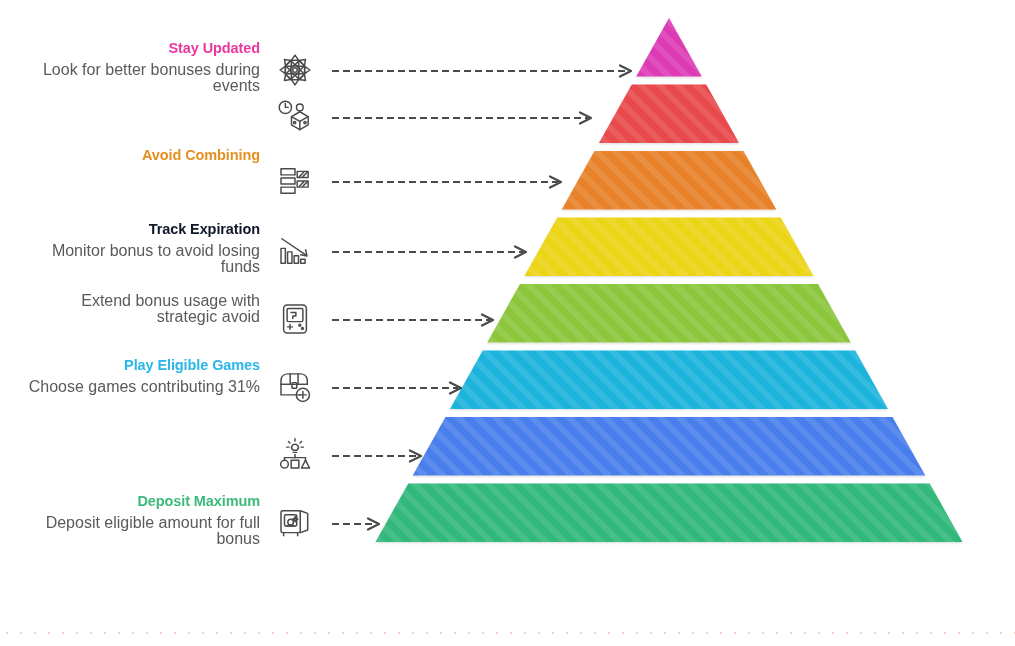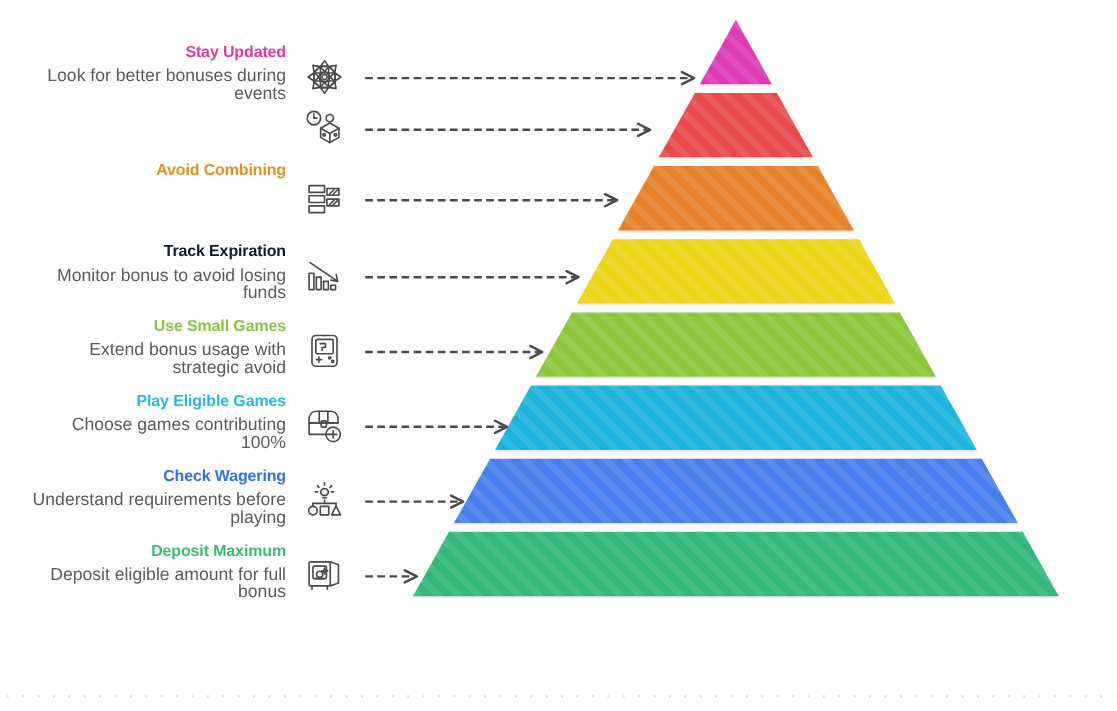--- a/index.html
+++ b/index.html
@@ -257,21 +257,20 @@
     <div class="arrow" style="left:332px; top:26px; width:205px;">
       <svg viewBox="0 0 205 12" width="205" height="12">
         <line x1="0" y1="6" x2="191" y2="6" stroke="#4a4a4a" stroke-width="2.2" stroke-dasharray="7 4"></line>
         <polyline points="183,0.5 194,6 183,11.5" fill="none" stroke="#4a4a4a" stroke-width="2.2" stroke-linecap="round" stroke-linejoin="round"></polyline>
       </svg>
     </div>
   </div>
 
   <div class="row" style="top:288px;">
     <div class="labels">
-      <div class="row-title" style="color: rgb(139, 195, 74);">Use Small Games</div>
       <div class="row-desc">Extend bonus usage with strategic avoid</div>
     </div>
     <div class="icon-box" style="top:8px;">
       <svg viewBox="0 0 48 48">
         <rect x="11" y="8" width="26" height="32" rx="4"></rect>
         <rect x="15" y="12" width="18" height="15" rx="1.5"></rect>
         <path d="M 19.5,16.5 L 25,16.5 L 25,20.5 L 21.5,20.5 L 21.5,23.5"></path>
         <line x1="15.5" y1="33" x2="21" y2="33"></line>
         <line x1="18.25" y1="30.3" x2="18.25" y2="35.7"></line>
         <circle cx="29.5" cy="31.2" r="1.1"></circle>
@@ -282,21 +281,21 @@
       <svg viewBox="0 0 172 12" width="172" height="12">
         <line x1="0" y1="6" x2="158" y2="6" stroke="#4a4a4a" stroke-width="2.2" stroke-dasharray="7 4"></line>
         <polyline points="150,0.5 161,6 150,11.5" fill="none" stroke="#4a4a4a" stroke-width="2.2" stroke-linecap="round" stroke-linejoin="round"></polyline>
       </svg>
     </div>
   </div>
 
   <div class="row" style="top:356px;">
     <div class="labels">
       <div class="row-title" style="color: rgb(41, 182, 232);">Play Eligible Games</div>
-      <div class="row-desc">Choose games contributing 100%</div>
+      <div class="row-desc">Choose games contributing 31%</div>
     </div>
     <div class="icon-box" style="top:8px;">
       <svg viewBox="0 0 48 48">
         <path d="M 8,21 L 8,15.5 A 8,8 0 0 1 16,9 L 30,9 A 8,8 0 0 1 38,15.5 L 38,21 Z"></path>
         <line x1="8" y1="21" x2="38" y2="21"></line>
         <path d="M 8,21 L 8,33 L 30,33"></path>
         <line x1="18.5" y1="9.2" x2="18.5" y2="21"></line>
         <line x1="27.5" y1="9.2" x2="27.5" y2="21"></line>
         <rect x="20.5" y="19" width="5.5" height="6.5" rx="1"></rect>
         <circle cx="33" cy="33" r="7.5"></circle>
@@ -306,24 +305,20 @@
     </div>
     <div class="arrow" style="left:332px; top:26px; width:140px;">
       <svg viewBox="0 0 140 12" width="140" height="12">
         <line x1="0" y1="6" x2="126" y2="6" stroke="#4a4a4a" stroke-width="2.2" stroke-dasharray="7 4"></line>
         <polyline points="118,0.5 129,6 118,11.5" fill="none" stroke="#4a4a4a" stroke-width="2.2" stroke-linecap="round" stroke-linejoin="round"></polyline>
       </svg>
     </div>
   </div>
 
   <div class="row" style="top:424px;">
-    <div class="labels">
-      <div class="row-title" style="color: rgb(48, 113, 232);">Check Wagering</div>
-      <div class="row-desc">Understand requirements before playing</div>
-    </div>
     <div class="icon-box" style="top:8px;">
       <svg viewBox="0 0 48 48">
         <path d="M 20.5,13.5 A 4.2,4.2 0 0 1 27.5,13.5 A 4,4 0 0 1 26,18.5 L 22,18.5 A 4,4 0 0 1 20.5,13.5 Z"></path>
         <line x1="22" y1="21" x2="26" y2="21"></line>
         <line x1="24" y1="5.5" x2="24" y2="8"></line>
         <line x1="16.5" y1="8.5" x2="18.3" y2="10.3"></line>
         <line x1="31.5" y1="8.5" x2="29.7" y2="10.3"></line>
         <line x1="14.5" y1="15" x2="17" y2="15"></line>
         <line x1="33.5" y1="15" x2="31" y2="15"></line>
         <line x1="24" y1="23.5" x2="24" y2="27"></line>

